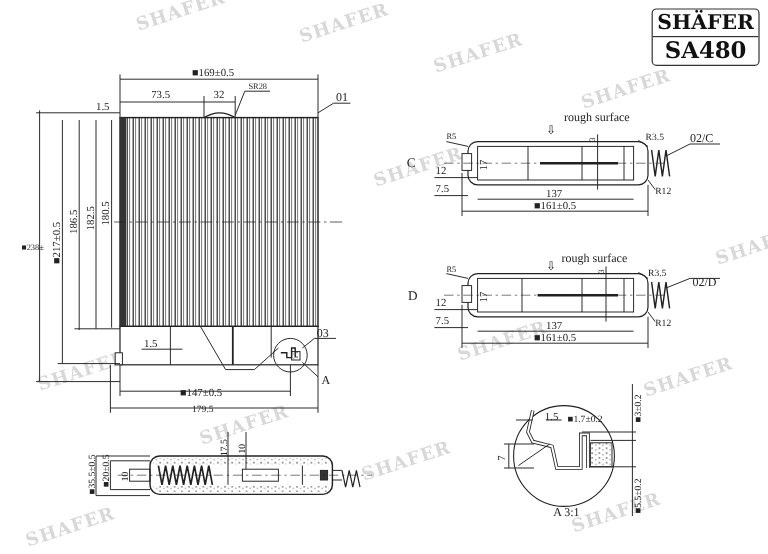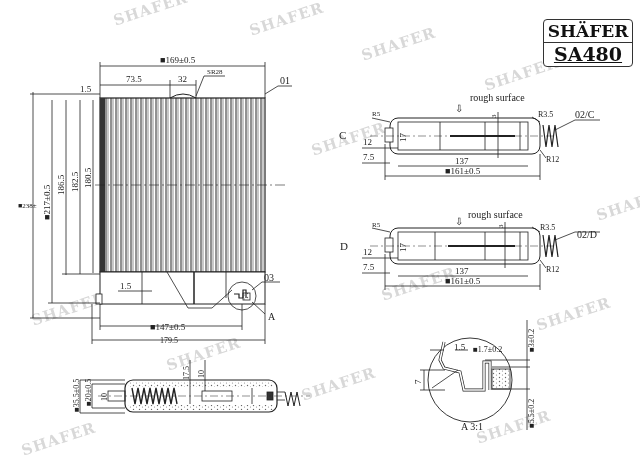--- a/index.html
+++ b/index.html
@@ -1,21 +1,21 @@
 <!DOCTYPE html>
 <html><head>
 <meta charset="utf-8">
 <style>
   html, body { margin:0; padding:0; background:#ffffff; }
   body { width:640px; height:462px; position:relative; overflow:hidden; font-family:"Liberation Serif", serif; color:#222; }
   .canvas { position:absolute; left:0; top:0; width:640px; height:462px; }
   .wm { position:absolute; font-family:"DejaVu Serif", serif; font-weight:bold; font-size:15px; color:#d8d8d8; transform:rotate(-18deg); letter-spacing:1px; pointer-events:none; }
-  .brand-box { position:absolute; left:543px; top:19px; width:88px; height:46px; border:1.5px solid #333; border-radius:4px; background:#fff; }
+  .brand-box { position:absolute; left:543px; top:7px; width:88px; height:46px; border:1.5px solid #333; border-radius:4px; background:#fff; }
   .brand-box .row { height:22px; display:flex; align-items:center; justify-content:center; font-family:"DejaVu Serif", serif; font-weight:bold; font-size:17px; color:#111; }
-  .brand-box .row + .row { border-top:1.5px solid #333; font-size:19px;text-decoration:underline; }
+  .brand-box .row + .row { border-top:1.5px solid #333; font-size:19px; }
   svg text { font-family:"Liberation Serif", serif; fill:#222; }
   .lbl { font-size:9px; }
   .lblm { font-size:10px; }
   .lbll { font-size:11px; }
 </style>
 </head>
 <body>
 
 <div class="canvas">
 

